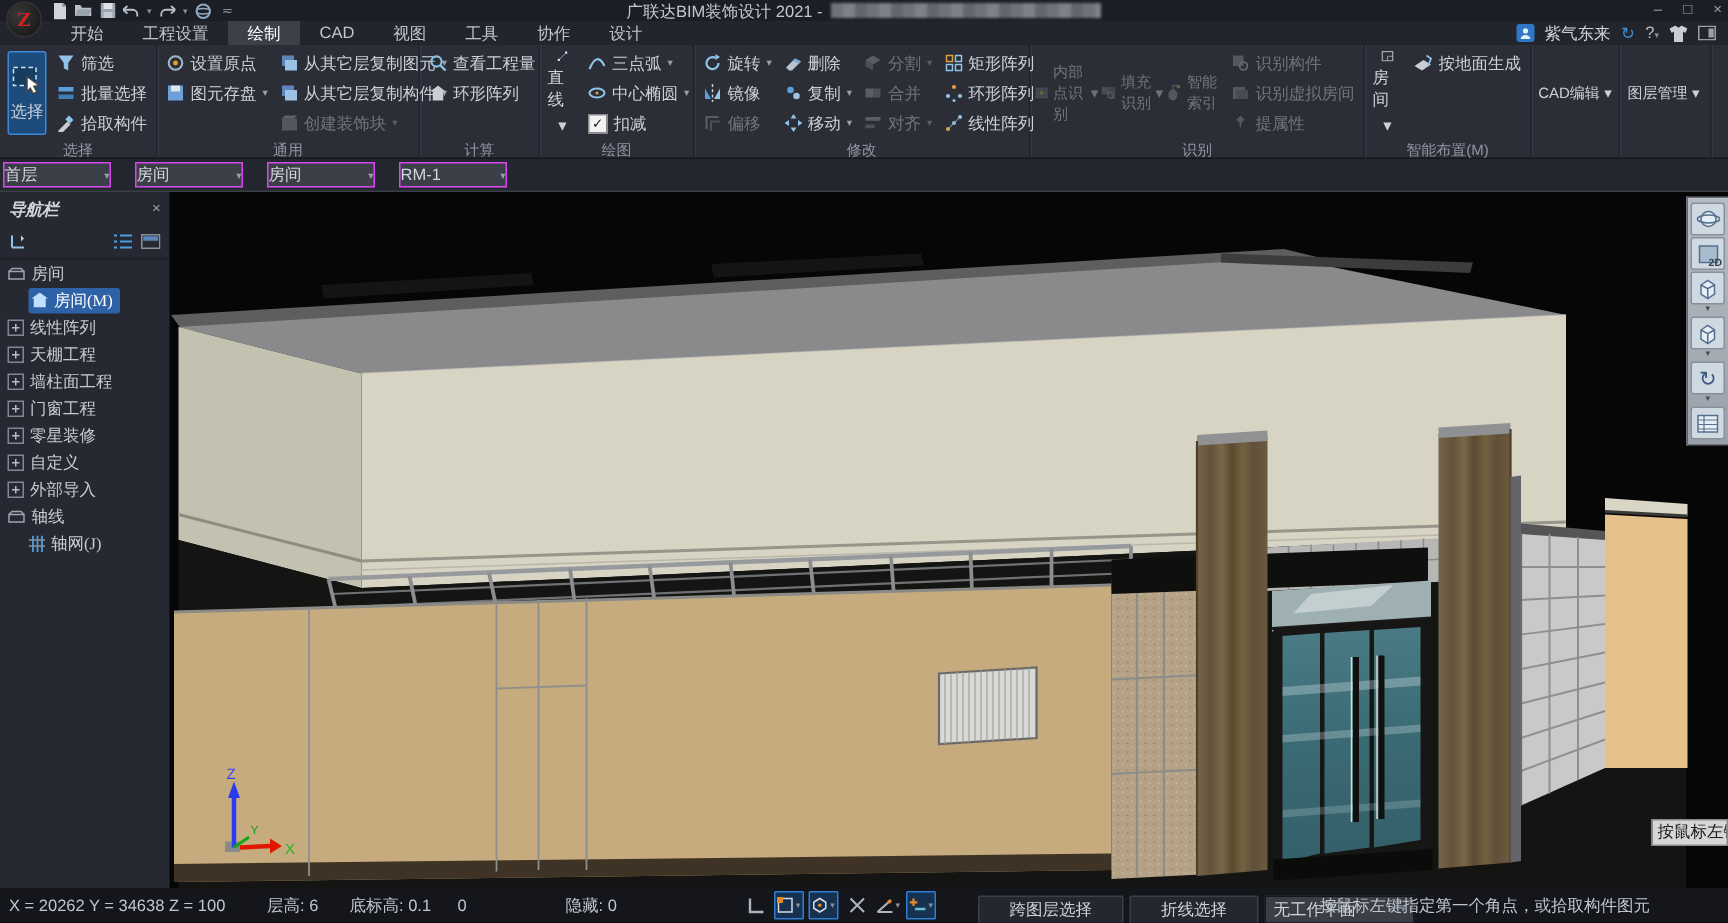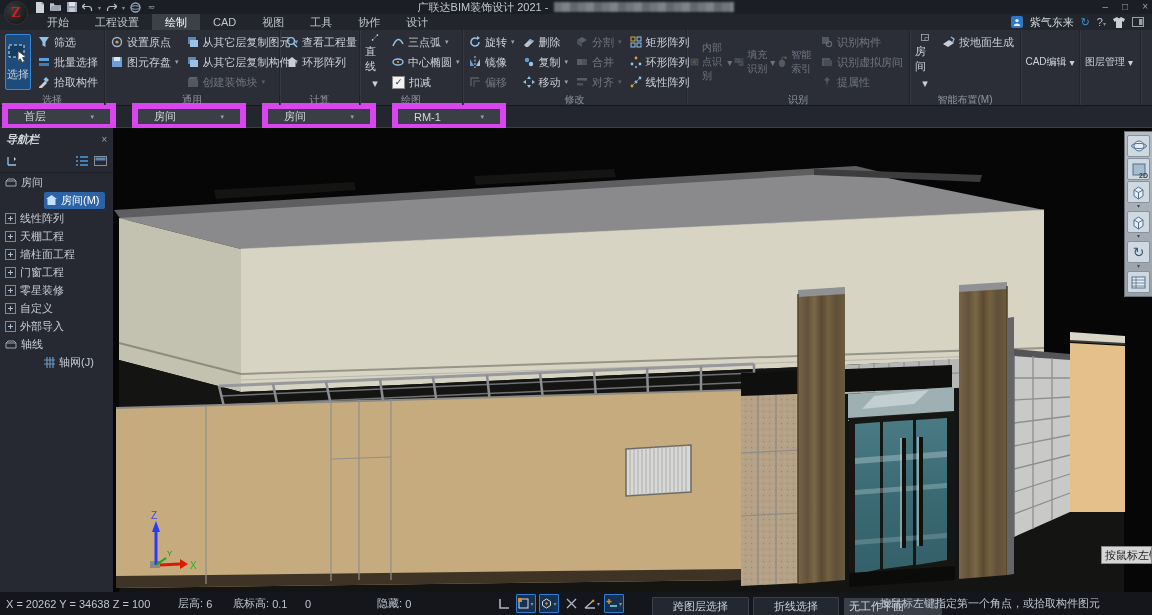--- a/index.html
+++ b/index.html
@@ -42,34 +42,34 @@
   .disabled{opacity:.42;}
   .rbig{width:34px;margin:2px 3px;display:flex;flex-direction:column;align-items:center;justify-content:center;gap:3px;
         font-size:11px;color:#ccd1d9;}
   .rbig.active{background:#1d4c7c;border:1px solid #3a87d8;border-radius:2px;}
   .rbigwide{width:52px;margin:2px 1px;display:flex;align-items:center;justify-content:center;gap:3px;font-size:10px;color:#ccd1d9;}
   .ic{display:block;}
   .chk{width:11px;height:11px;background:#f2f2f2;border:1px solid #8a8a8a;display:flex;align-items:center;justify-content:center;color:#222;font-size:9px;line-height:1;}
 
   
   .ctxbar{height:21px;background:#23262e;border-bottom:1px solid #3a3e48;display:flex;align-items:center;flex:0 0 auto;}
-  .sel{width:70px;height:15px;background:#3a3e47;border:6px solid #d946ef;color:#d2d6dd;font-size:11px;
-       display:flex;align-items:center;justify-content:space-between;padding:0 16px;margin-left:16px;}
+  .sel{width:70px;height:15px;background:#3a3e47;border:1px solid #d946ef;color:#d2d6dd;font-size:11px;
+       display:flex;align-items:center;justify-content:space-between;padding:0 0;margin-left:16px;}
   .sel:first-child{margin-left:2px;}
   .sel .dd{font-size:7px;color:#9aa0aa;}
 
   
   .main{flex:1;display:flex;min-height:0;}
   .nav{width:113px;background:#262932;border-right:1px solid #05070a;display:flex;flex-direction:column;flex:0 0 auto;}
   .navtitle{height:22px;display:flex;align-items:center;justify-content:space-between;padding:0 6px;font-size:11px;color:#d0d4da;font-weight:bold;font-style:italic;}
   .navtitle .x{color:#9aa0aa;font-weight:normal;font-size:10px;}
   .navtools{height:22px;display:flex;align-items:center;padding:0 6px;gap:6px;border-bottom:1px solid #1c1f26;}
   .navtools .spacer{flex:1;}
   .navrow{height:18px;display:flex;align-items:center;gap:4px;padding-left:5px;font-size:11px;color:#c6cbd3;white-space:nowrap;}
-  .navrow.child{padding-left:44px;}
+  .navrow.child{padding-left:19px;font-family:Liberation Serif, serif;}
   .pill{background:#2e62a6;border-radius:2px;color:#fff;display:flex;align-items:center;gap:4px;padding:1px 5px 1px 2px;}
   .pbox{width:9px;height:9px;border:1px solid #7f8894;display:flex;align-items:center;justify-content:center;flex:0 0 auto;}
   .pbox i{display:block;width:5px;height:5px;background:
       linear-gradient(#aebdd0,#aebdd0) center/5px 1px no-repeat,
       linear-gradient(#aebdd0,#aebdd0) center/1px 5px no-repeat;}
 
   .viewport{flex:1;position:relative;background:#060606;min-width:0;}
   .viewport svg.scene{position:absolute;left:0;top:0;}
 
   .viewtools{position:absolute;right:0;top:3px;width:27px;background:linear-gradient(#b7bdc4,#99a0a8);

